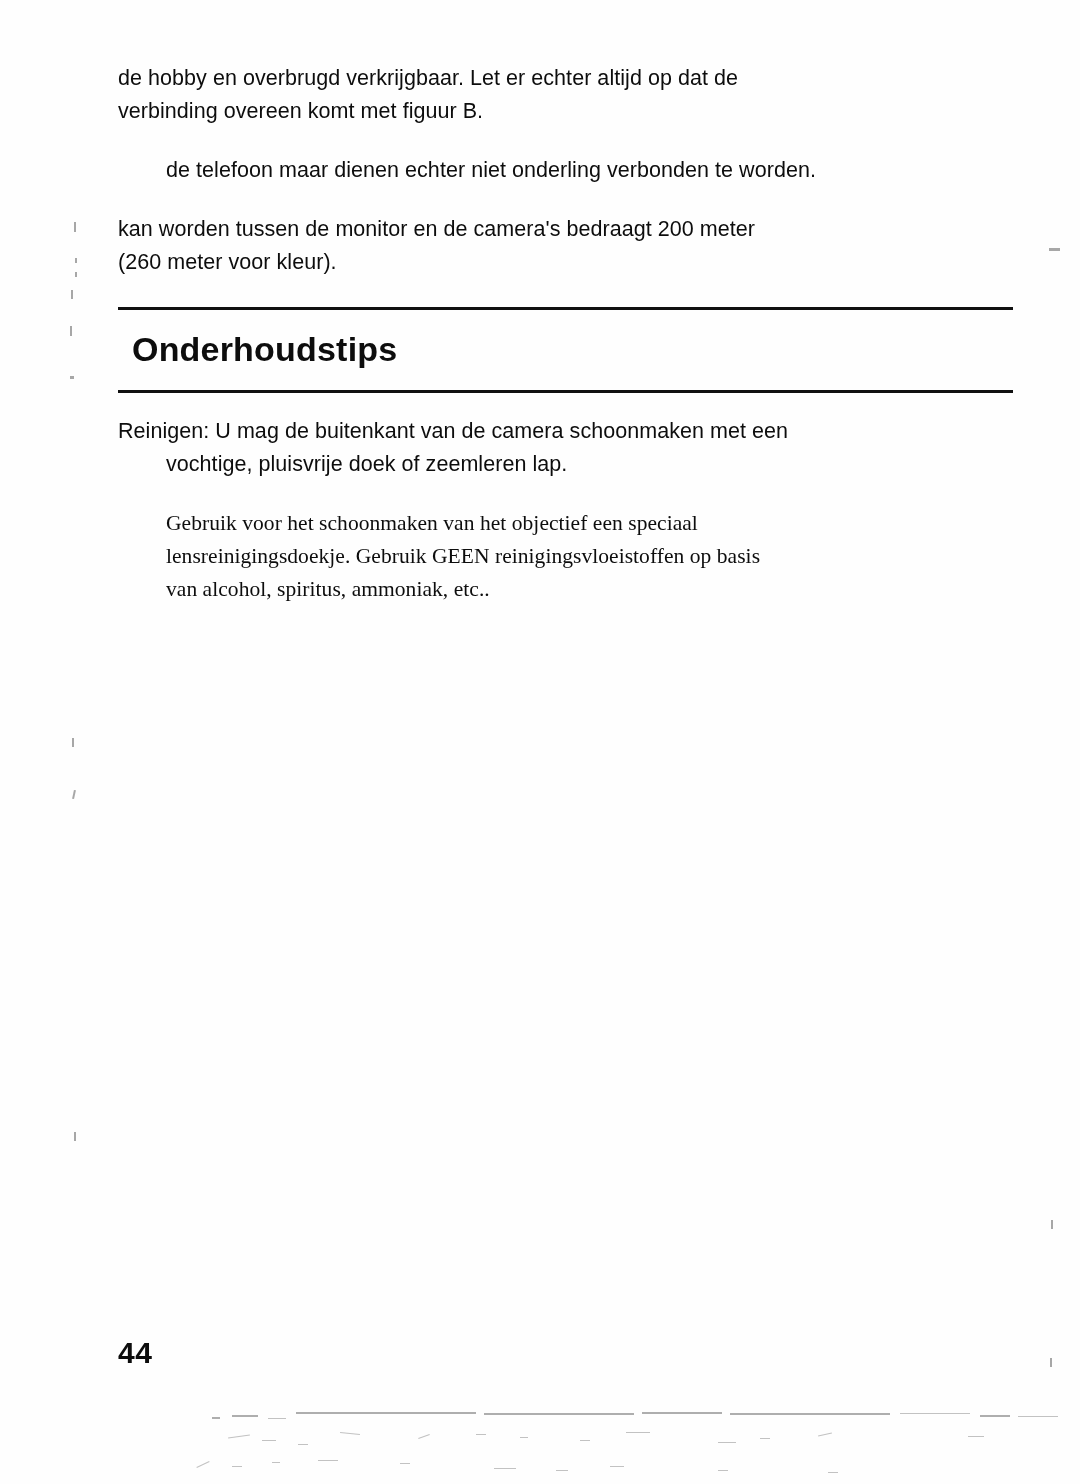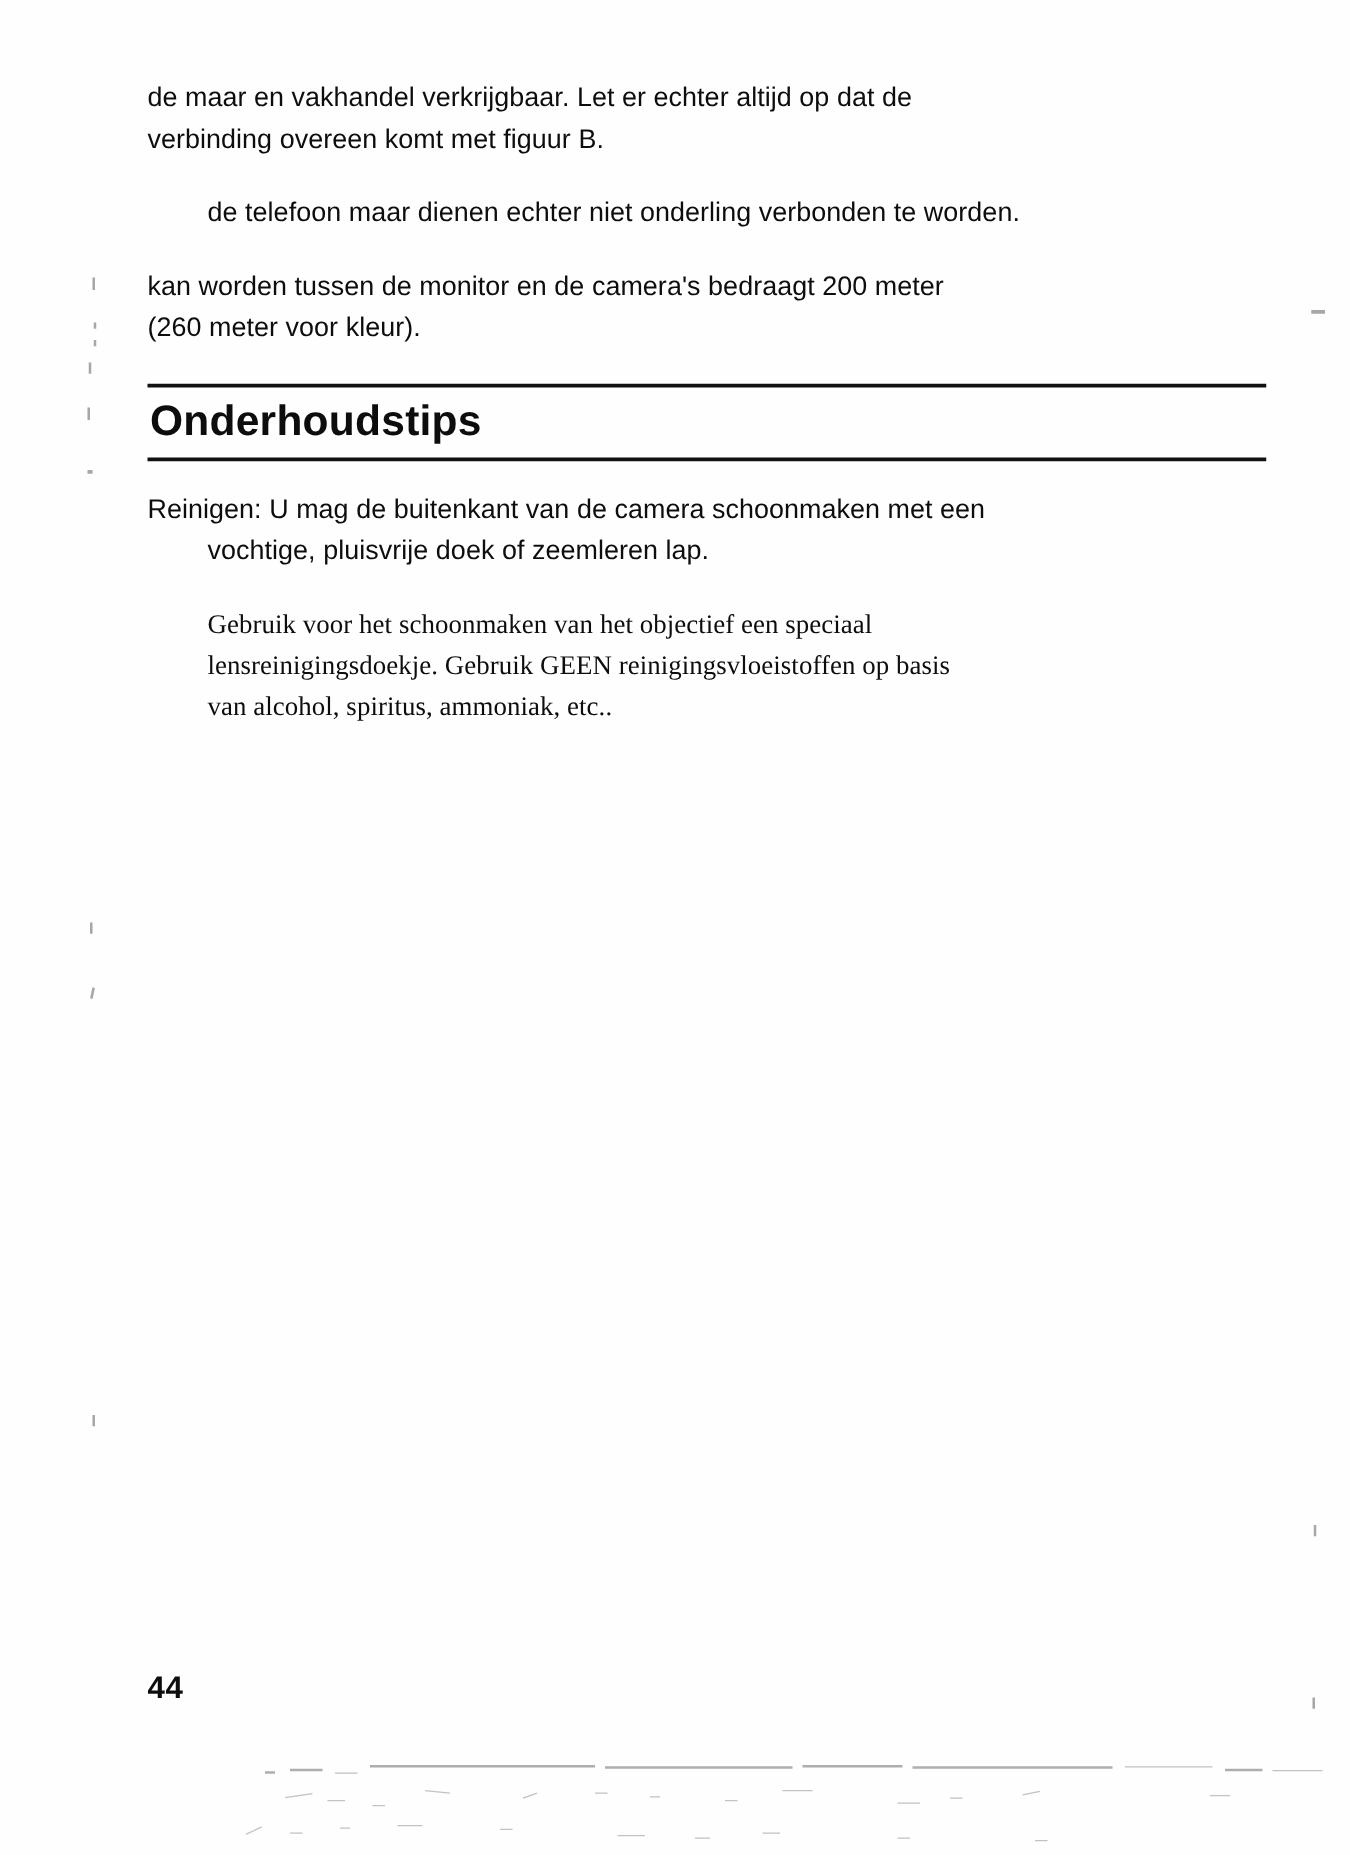--- a/index.html
+++ b/index.html
@@ -52,30 +52,30 @@
     margin-bottom: 22px;
   }
   .rule {
     height: 3px;
     background: #111;
     width: 895px;
   }
   h1.section-title {
     font-size: 34px;
     font-weight: bold;
-    margin: 0;
+    margin: 12px;
     padding: 7px 0 9px 2px;
     letter-spacing: 0.2px;
     line-height: 40px;
   }
   .page-number {
     position: absolute;
     left: 118px;
     top: 1336px;
-    font-size: 25px;
+    font-size: 30px;
     font-weight: bold;
     letter-spacing: 0.5px;
   }
   
   .speck {
     position: absolute;
     background: #8a8a8a;
     opacity: 0.75;
   }
   .bottom-noise {
@@ -98,21 +98,21 @@
   }
 </style>
 </head>
 <body>
 
 <div class="page">
 
   <div class="content">
 
     <div class="para">
-      <p>de maar en vakhandel verkrijgbaar. Let er echter altijd op dat de</p>
+      <p>de hobby en overbrugd verkrijgbaar. Let er echter altijd op dat de</p>
       <p>verbinding overeen komt met figuur B.</p>
     </div>
 
     <div class="para hang">
       <p class="l2">de telefoon maar dienen echter niet onderling verbonden te worden.</p>
     </div>
 
     <div class="para">
       <p>kan worden tussen de monitor en de camera's bedraagt 200 meter</p>
       <p>(260 meter voor kleur).</p>

